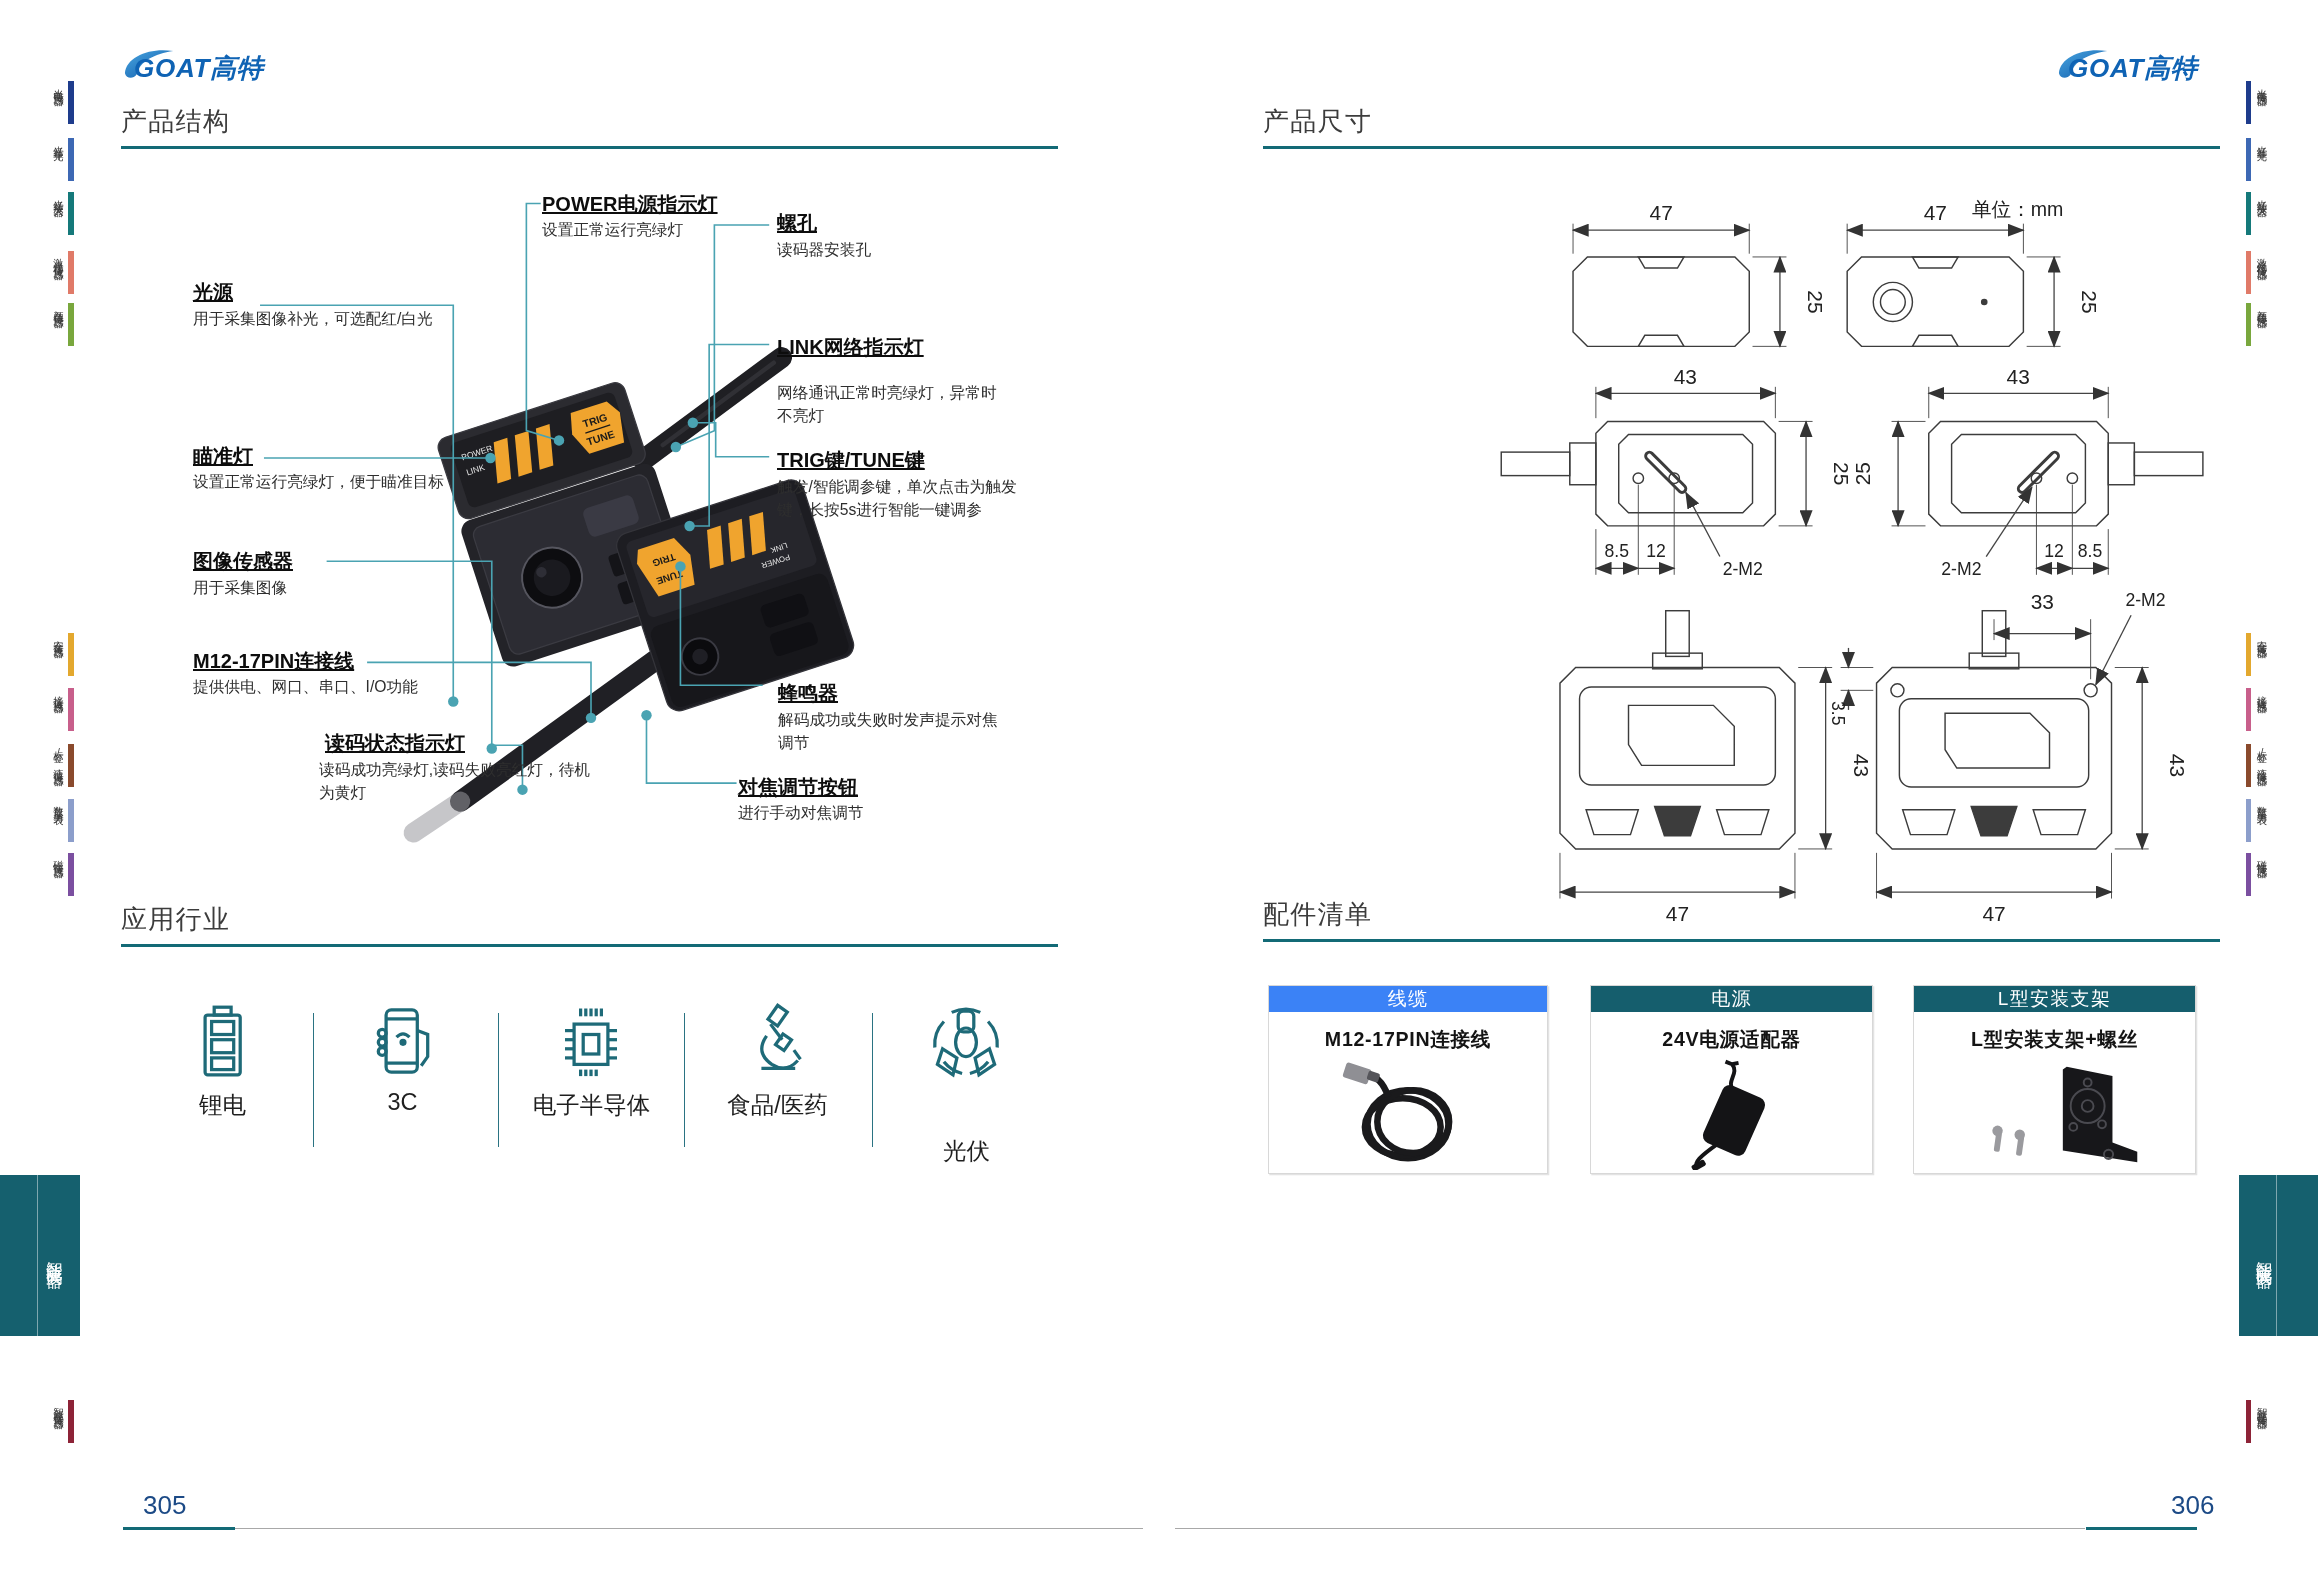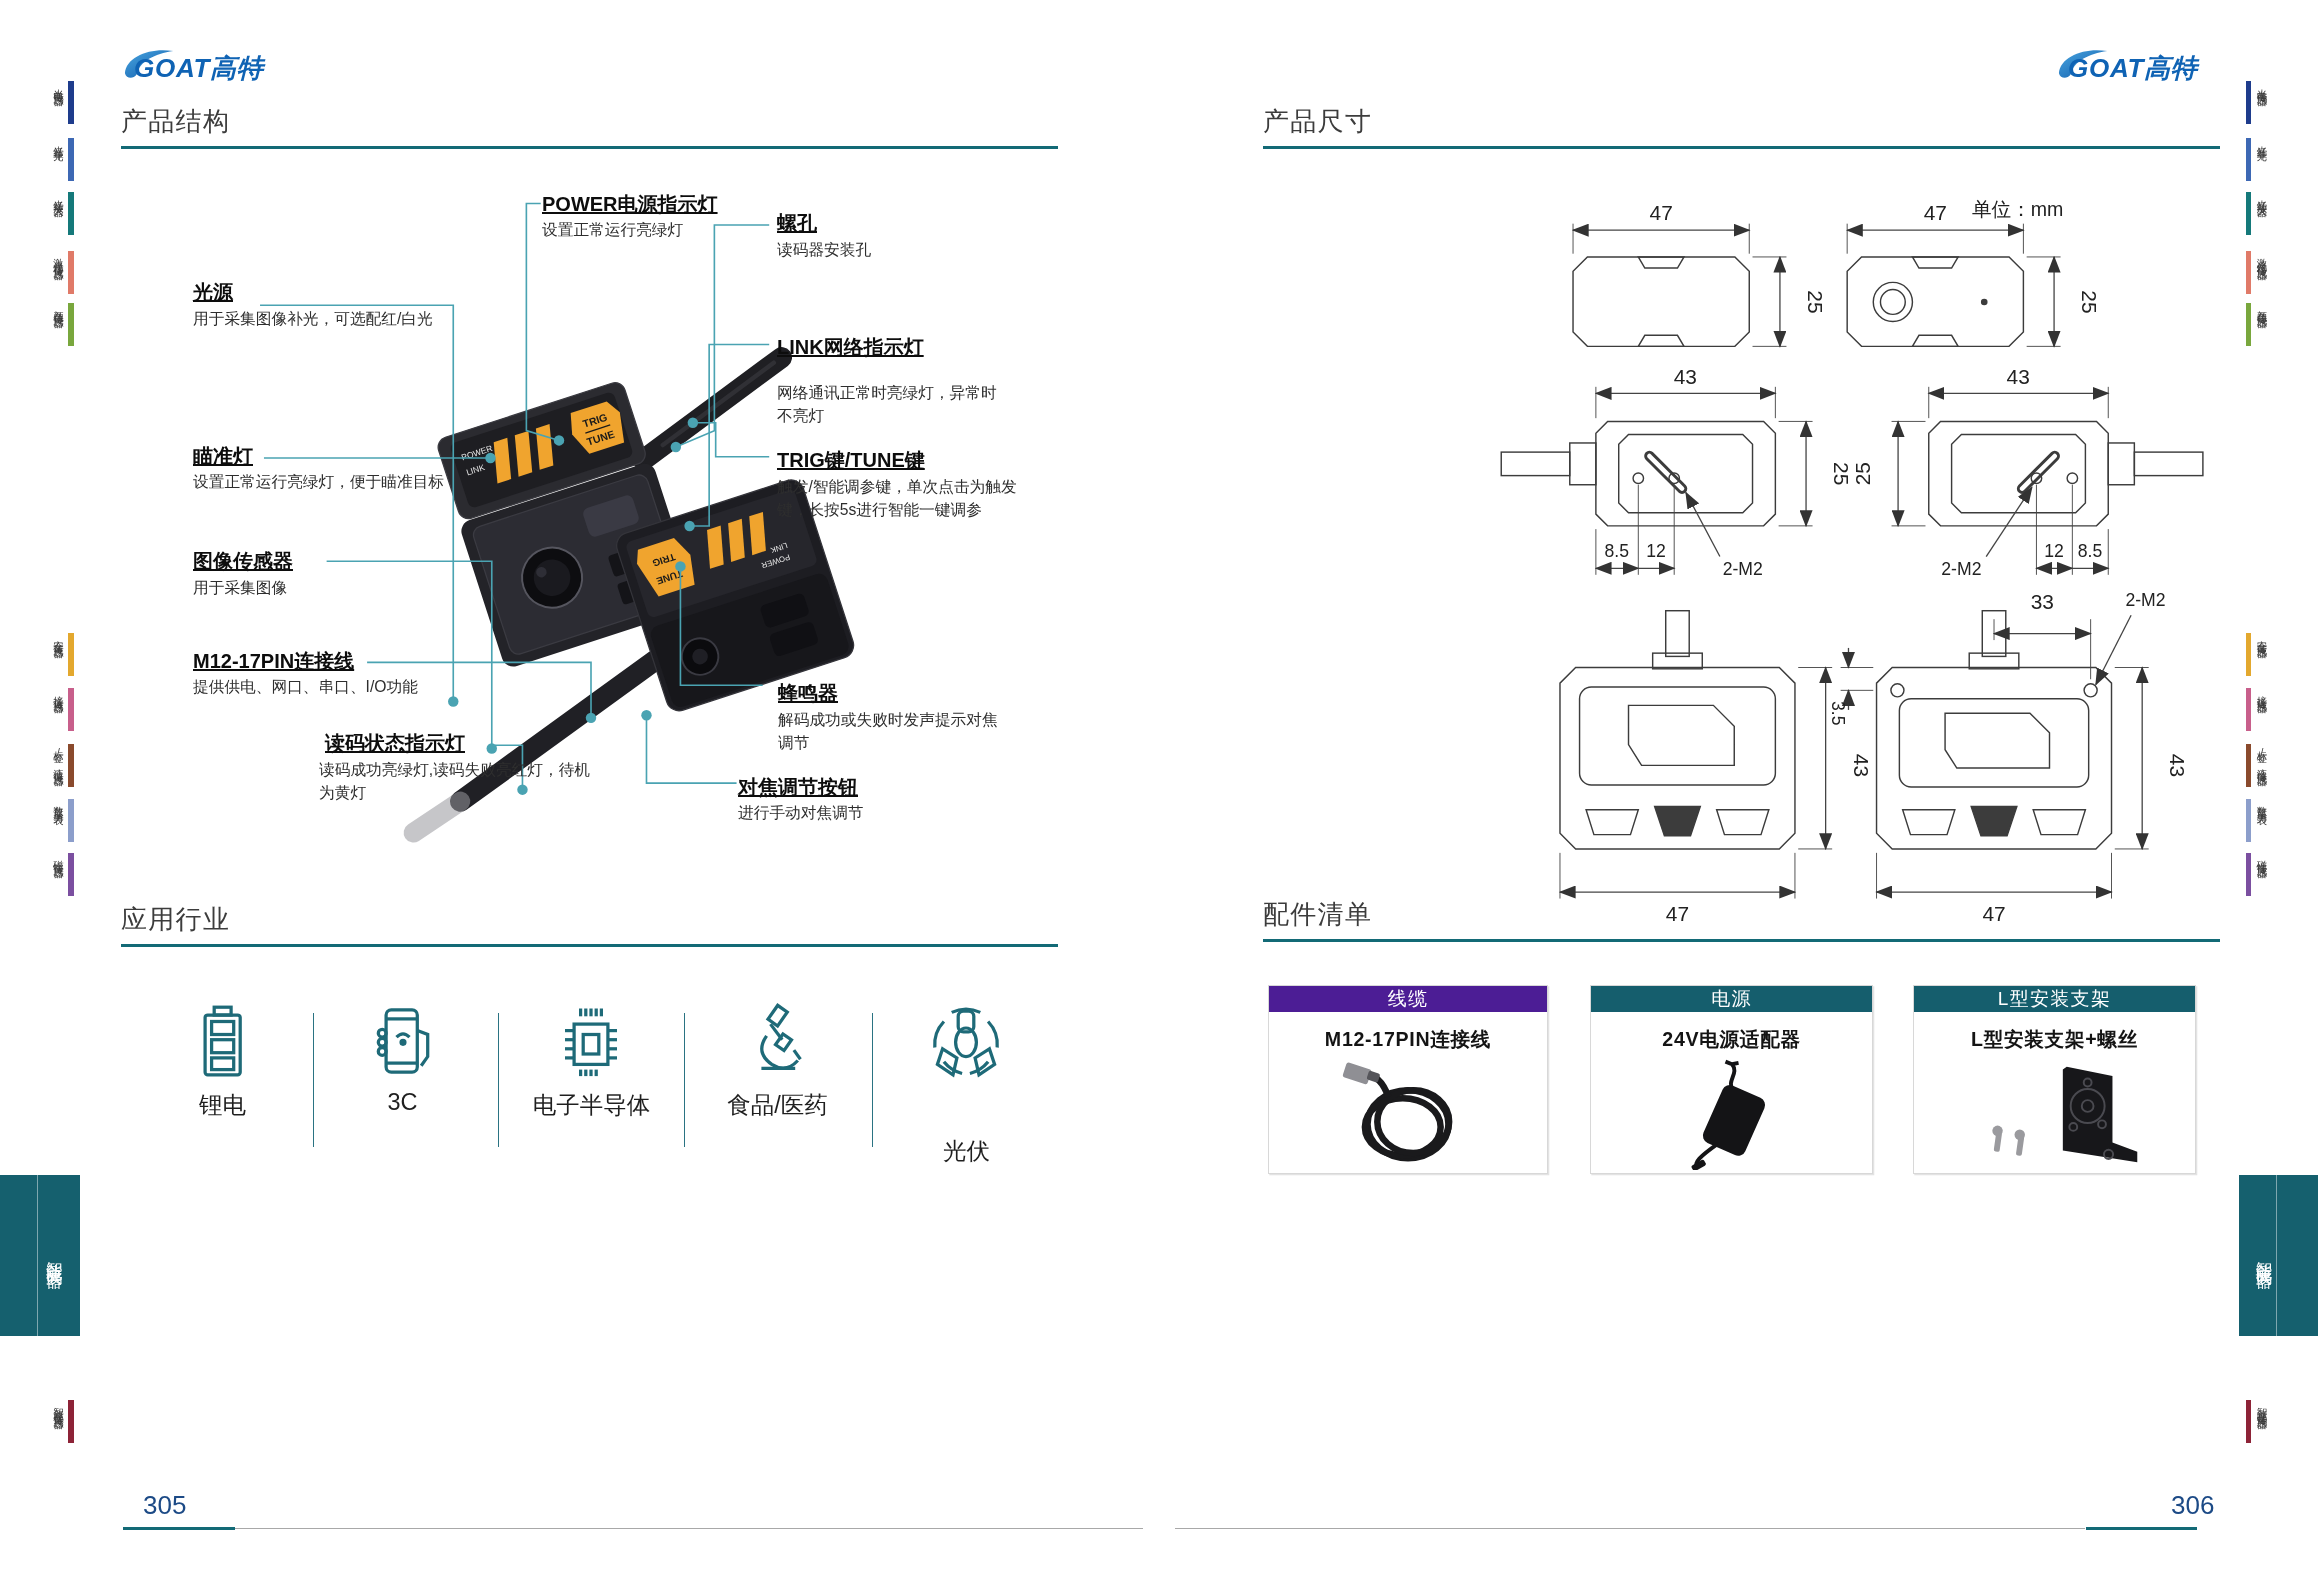--- a/index.html
+++ b/index.html
@@ -496,21 +496,21 @@
     <text x="872" y="812" font-size="27" transform="rotate(90 872 812)">3.5</text>
     <text x="1390" y="892" transform="rotate(90 1390 892)">43</text>
     <text x="1120" y="1130">47</text>
   </g>
 </svg>
 
 <div class="abs sec-title" style="left:1263px;top:897px">配件清单</div>
 <div class="abs sec-line" style="left: 1263px; top: 939px; width: 957px; background-color: rgb(19, 106, 118);"></div>
 
 <div class="card" style="left:1268px;top:985px;width:278px;height:187px">
-  <div class="card-h" style="background-color: #4c1d95;">线缆</div>
+  <div class="card-h" style="background-color: #3b82f6;">线缆</div>
   <div class="card-n">M12-17PIN连接线</div>
   <svg class="card-art" width="196" height="111" viewBox="0 0 300 170">
     <g stroke="#1a1a1c" stroke-width="10" fill="none">
       <ellipse cx="150" cy="100" rx="62" ry="52"></ellipse>
       <ellipse cx="142" cy="104" rx="58" ry="44"></ellipse>
       <ellipse cx="158" cy="96" rx="55" ry="48"></ellipse>
       <path d="M120 58 C110 30 96 22 80 24"></path>
     </g>
     <rect x="52" y="10" width="40" height="24" rx="4" fill="#8f8f94" transform="rotate(18 72 22)"></rect>
     <rect x="88" y="20" width="18" height="14" rx="3" fill="#55555a" transform="rotate(18 97 27)"></rect>

